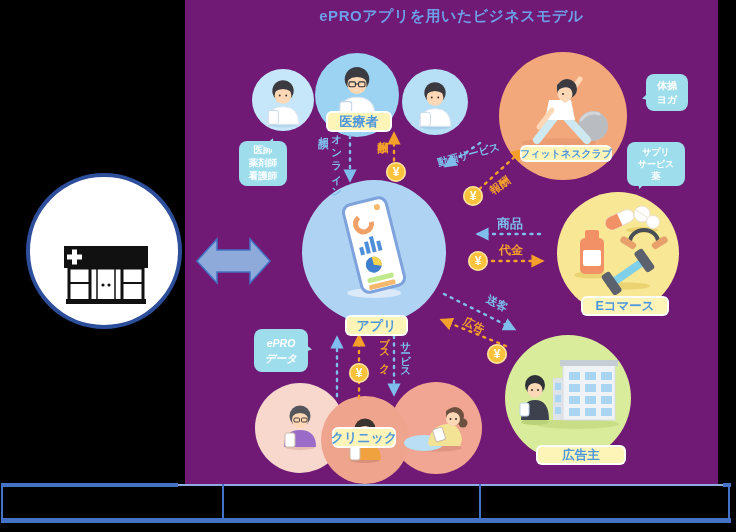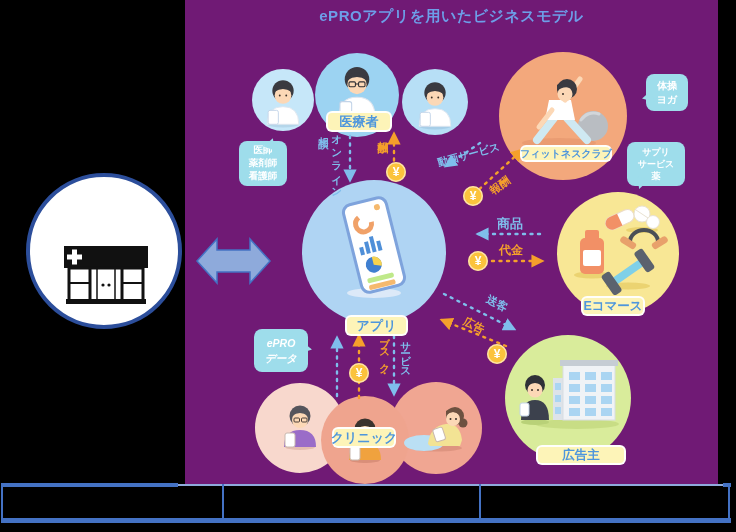--- a/index.html
+++ b/index.html
@@ -29,21 +29,21 @@
   .fig{position:absolute;}
   #f-doc-l{left:70px;top:76px;} #f-doc-m{left:140px;top:62px;} #f-doc-r{left:222px;top:78px;}
   #f-fit{left:322px;top:70px;} #f-eco{left:385px;top:200px;} #f-ad{left:330px;top:352px;}
   #f-usr-l{left:89px;top:402px;} #f-usr-m{left:154px;top:415px;} #f-usr-r{left:217px;top:400px;}
   #f-app{left:144px;top:188px;}
   .nodeLabel{position:absolute;display:flex;align-items:center;justify-content:center;
     background:var(--label-bg-yellow);border:2px solid rgba(255,255,255,.95);border-radius:6px;
     color:var(--label-text-blue);font-weight:bold;box-sizing:border-box;white-space:nowrap;margin-top:24px;}
   #lb-med{left:141px;top:87px;width:66px;height:21px;font-size:13px;}
   #lb-fit{left:335px;top:121px;width:92px;height:17px;font-size:10px;}
-  #lb-eco{left:396px;top:272px;width:64px;height:20px;font-size:12.5px;}
+  #lb-eco{left:396px;top:272px;width:88px;height:20px;font-size:12.5px;}
   #lb-ad{left:351px;top:421px;width:90px;height:20px;font-size:12.5px;}
   #lb-usr{left:147px;top:403px;width:64px;height:21px;font-size:13px;}
   #lb-app{left:160px;top:291px;width:63px;height:21px;font-size:13px;}
   .bubble{position:absolute;background:var(--bubble-cyan);border-radius:8px;color:#fff;font-weight:bold;
     display:flex;align-items:center;justify-content:center;text-align:center;white-space:pre-line;}
   .bubble::after{content:"";position:absolute;width:0;height:0;border:6px solid transparent;}
   #bb-med{left:54px;top:141px;width:48px;height:45px;font-size:9.5px;line-height:1.35;}
   #bb-med::after{top:-9px;right:9px;border-bottom:11px solid var(--bubble-cyan);transform:rotate(20deg);}
   #bb-fit{left:461px;top:74px;width:42px;height:37px;font-size:10px;line-height:1.4;text-align:right;}
   #bb-fit::after{left:-10px;bottom:7px;border-right:11px solid var(--bubble-cyan);transform:rotate(-12deg);}

